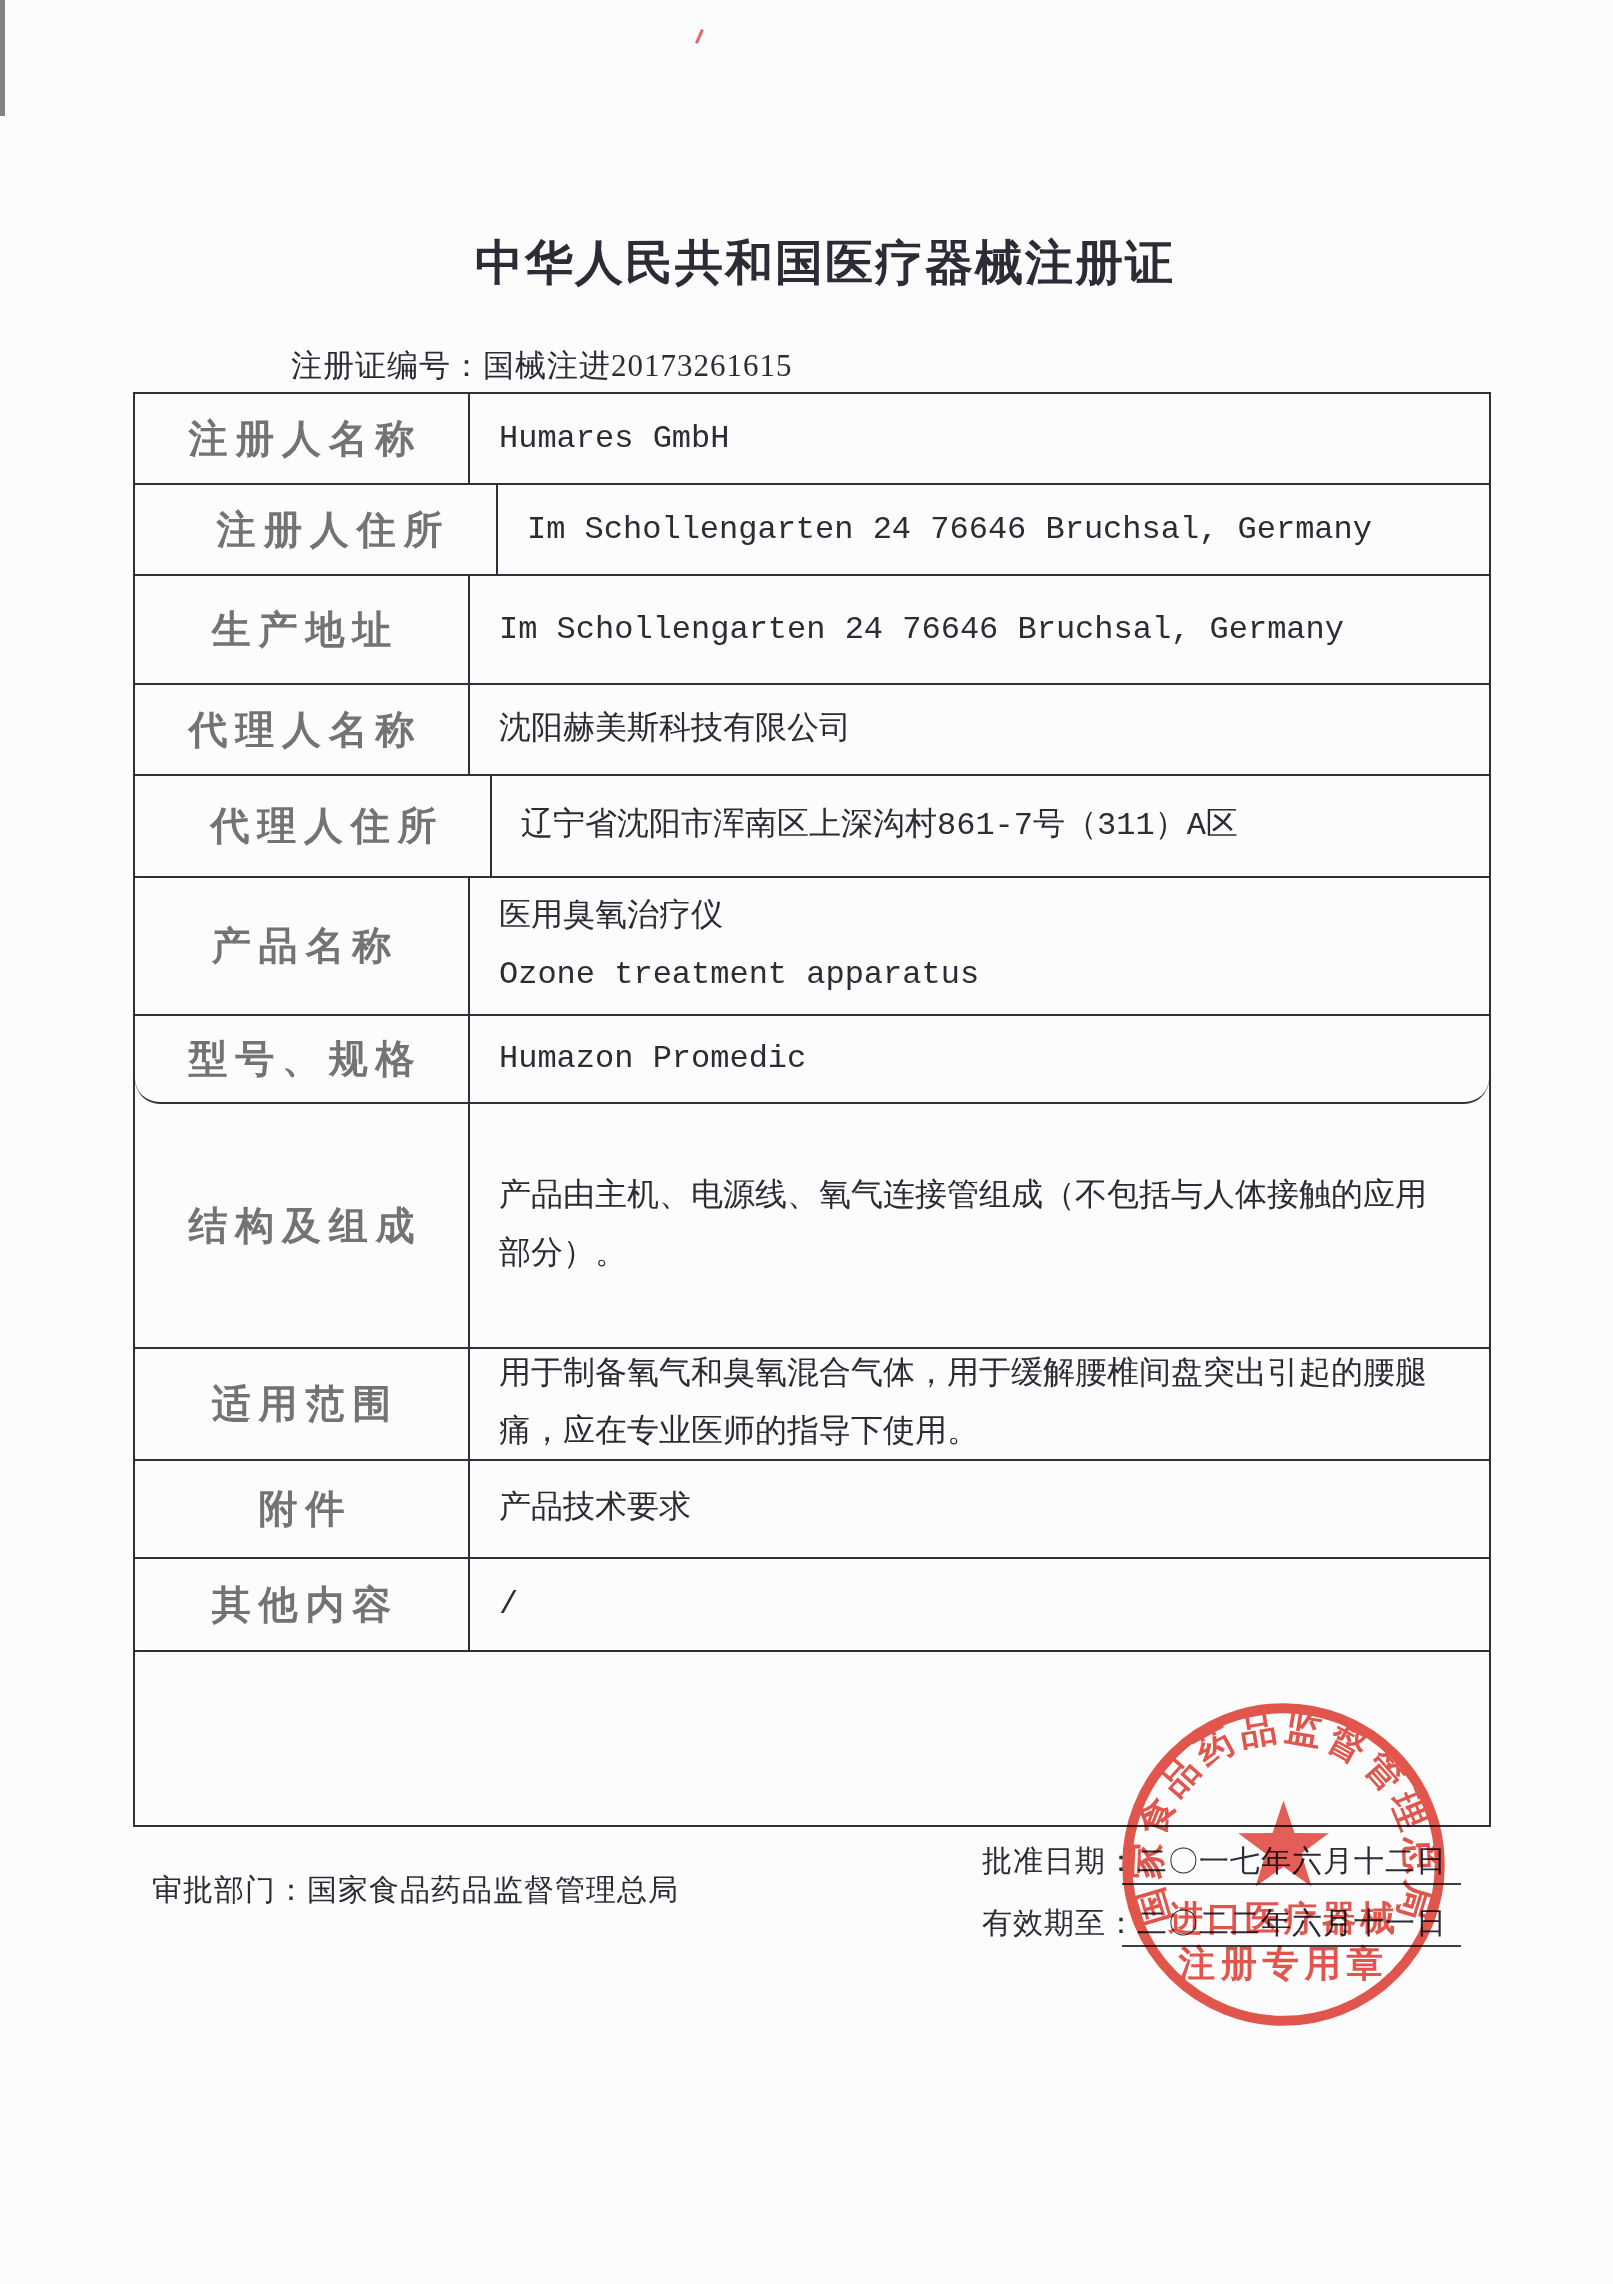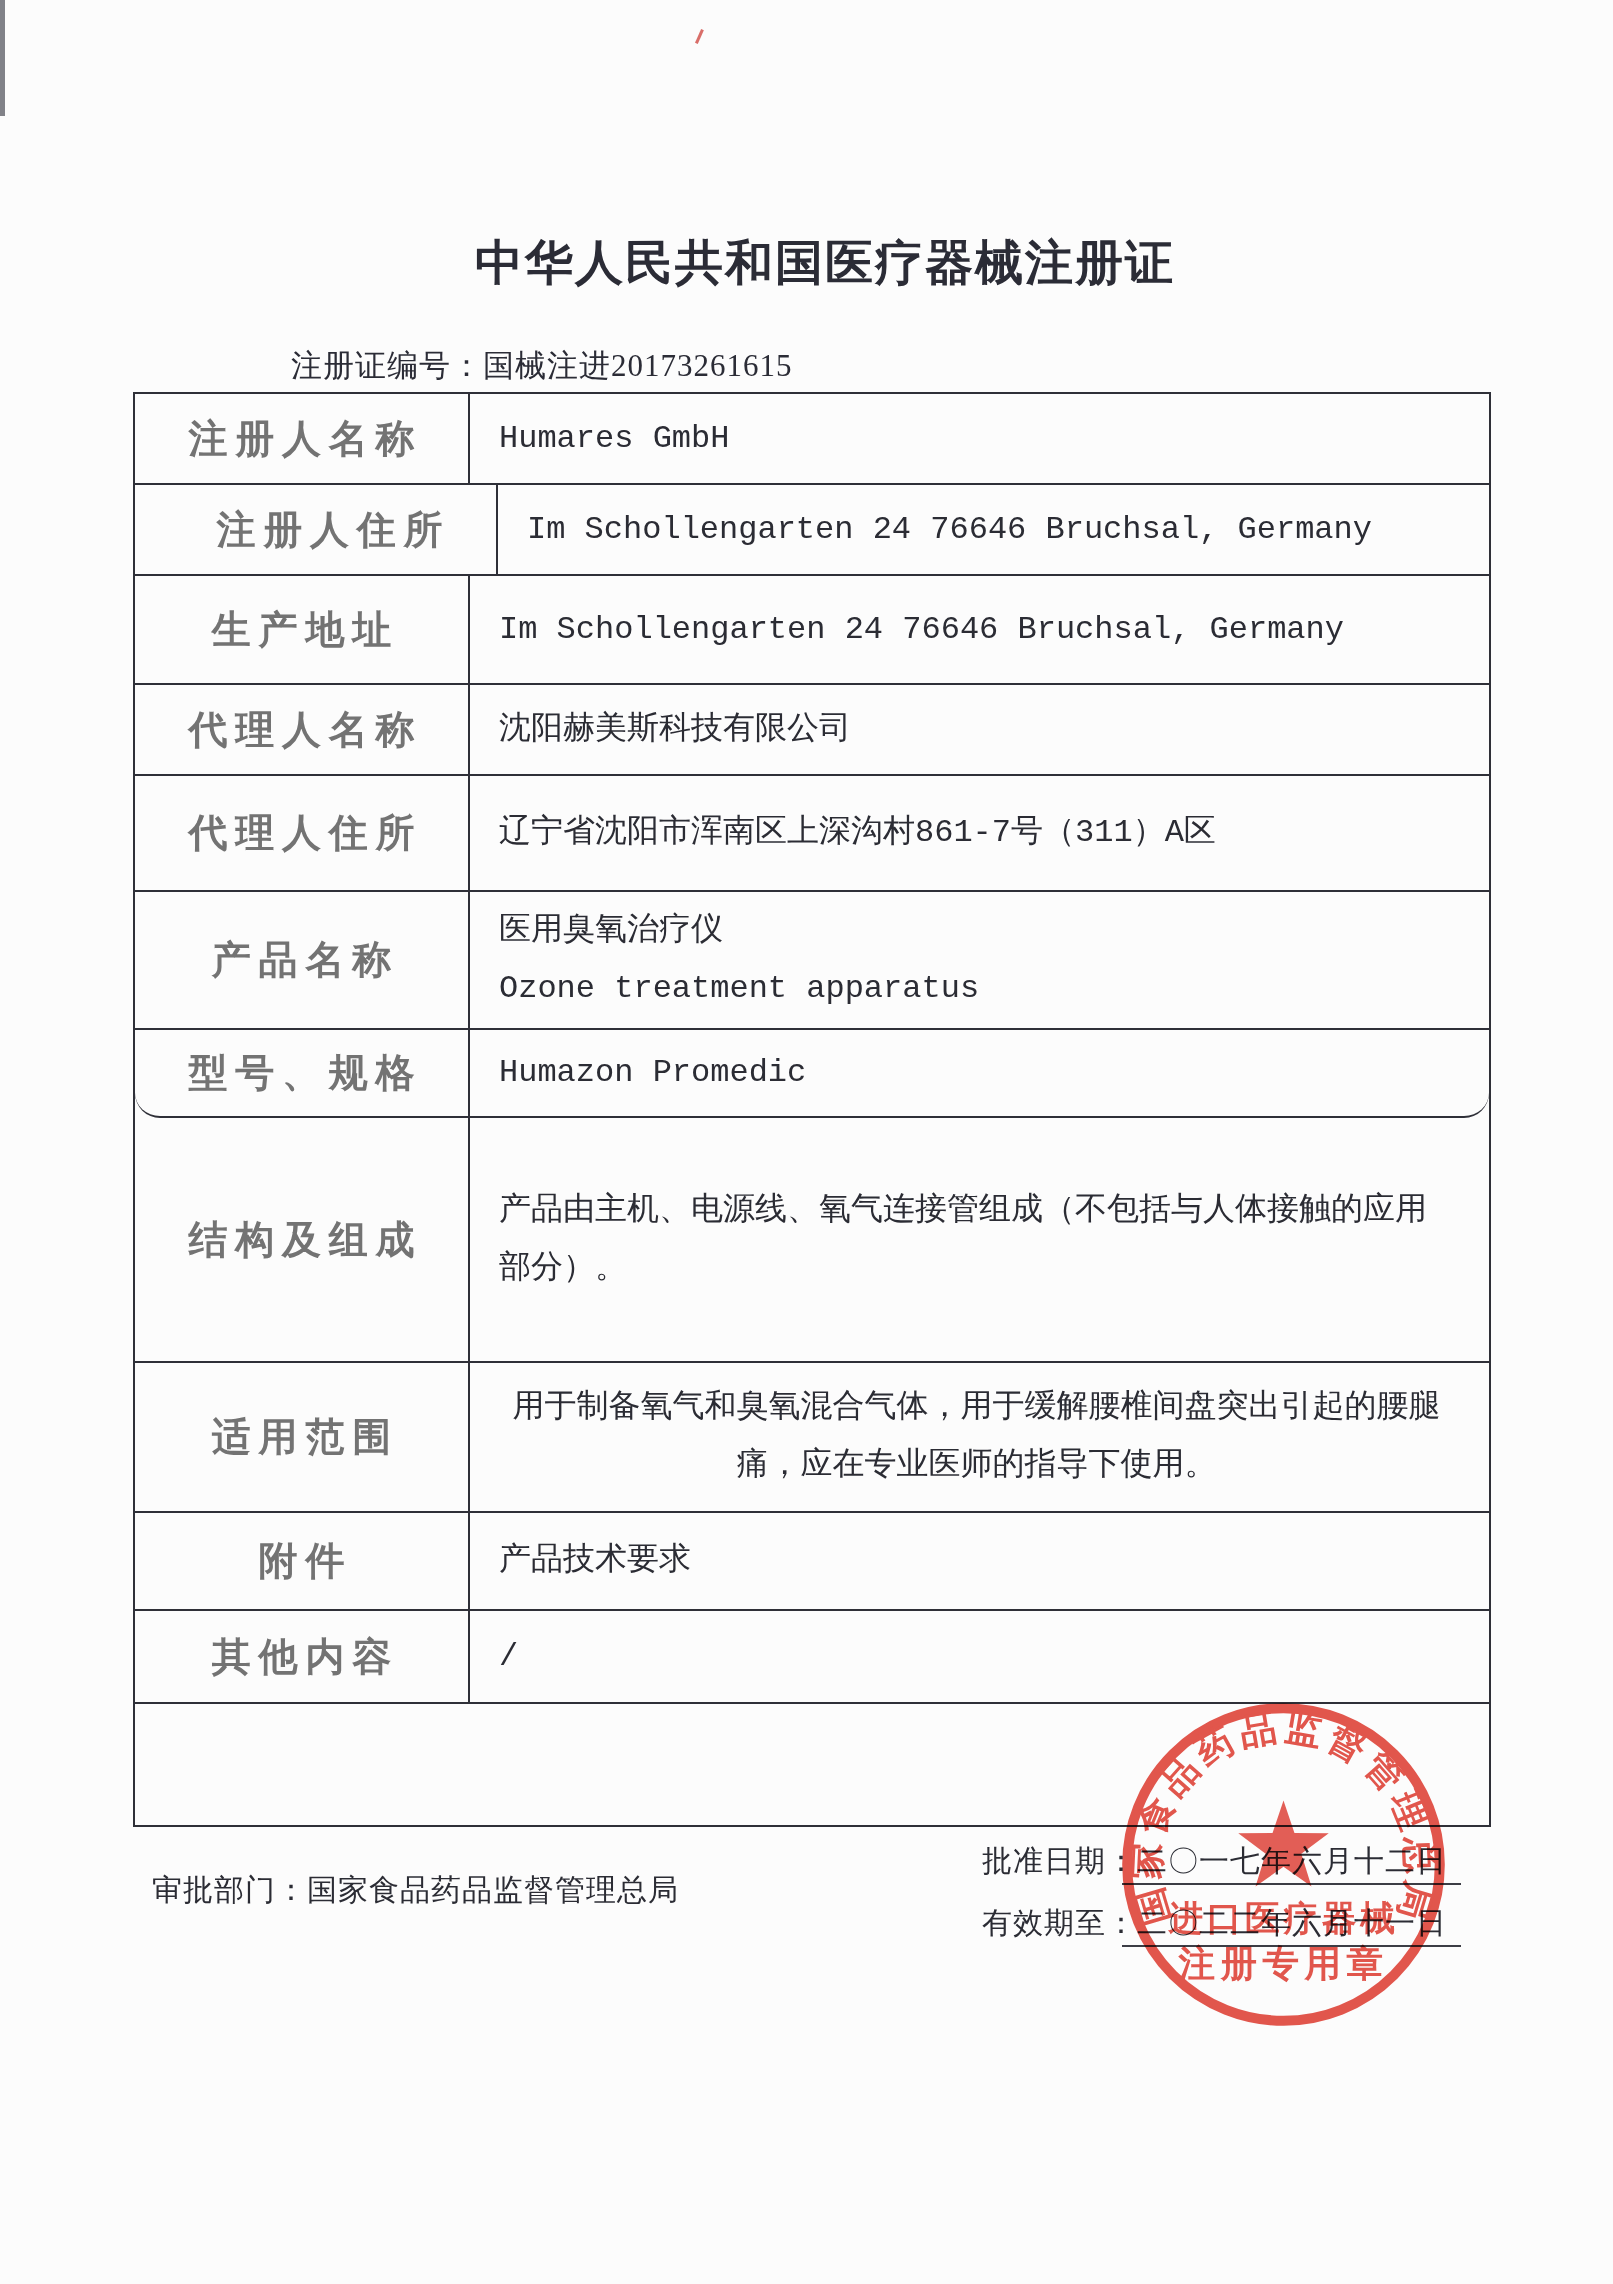--- a/index.html
+++ b/index.html
@@ -48,22 +48,22 @@
     flex:1;
     display:flex;flex-direction:column;justify-content:center;
     padding:9.8px 35px 9.8px 29px;box-sizing:border-box;
     font-family:"Liberation Mono","DejaVu Sans Mono",monospace;
     font-size:32px;line-height:1.8;
     white-space:pre-line;
     color:#2b2c34;
   }
   
   .rh1{height:91px;} .rh2{height:91px;padding-left:28px;} .rh3{height:109px;} .rh4{height:91px;}
-  .rh5{height:116px;} .rh6{height:138px;} .rh7{height:88px;border-radius:25px;} .rh8{height:245px;}
-  .rh9{height:150px;text-align:center;} .rh10{height:98px;} .rh11{height:93px;}
+  .rh5{height:102px;padding-left:22px;} .rh6{height:138px;} .rh7{height:88px;border-radius:25px;} .rh8{height:245px;}
+  .rh9{height:112px;} .rh10{height:98px;} .rh11{height:93px;}
 
   .footer-line{position:absolute;font-size:30px;letter-spacing:1px;color:#2b2c34;}
   .dept-line{left:152px;top:1870px;}
   .date-line1{left:982px;top:1841px;}
   .date-line2{left:982px;top:1903px;}
   .date-underline{position:absolute;height:2px;background:#3c3d45;}
   .ul1{left:1122px;top:1883px;width:339px;}
   .ul2{left:1122px;top:1945px;width:339px;}
 
   .stamp{

